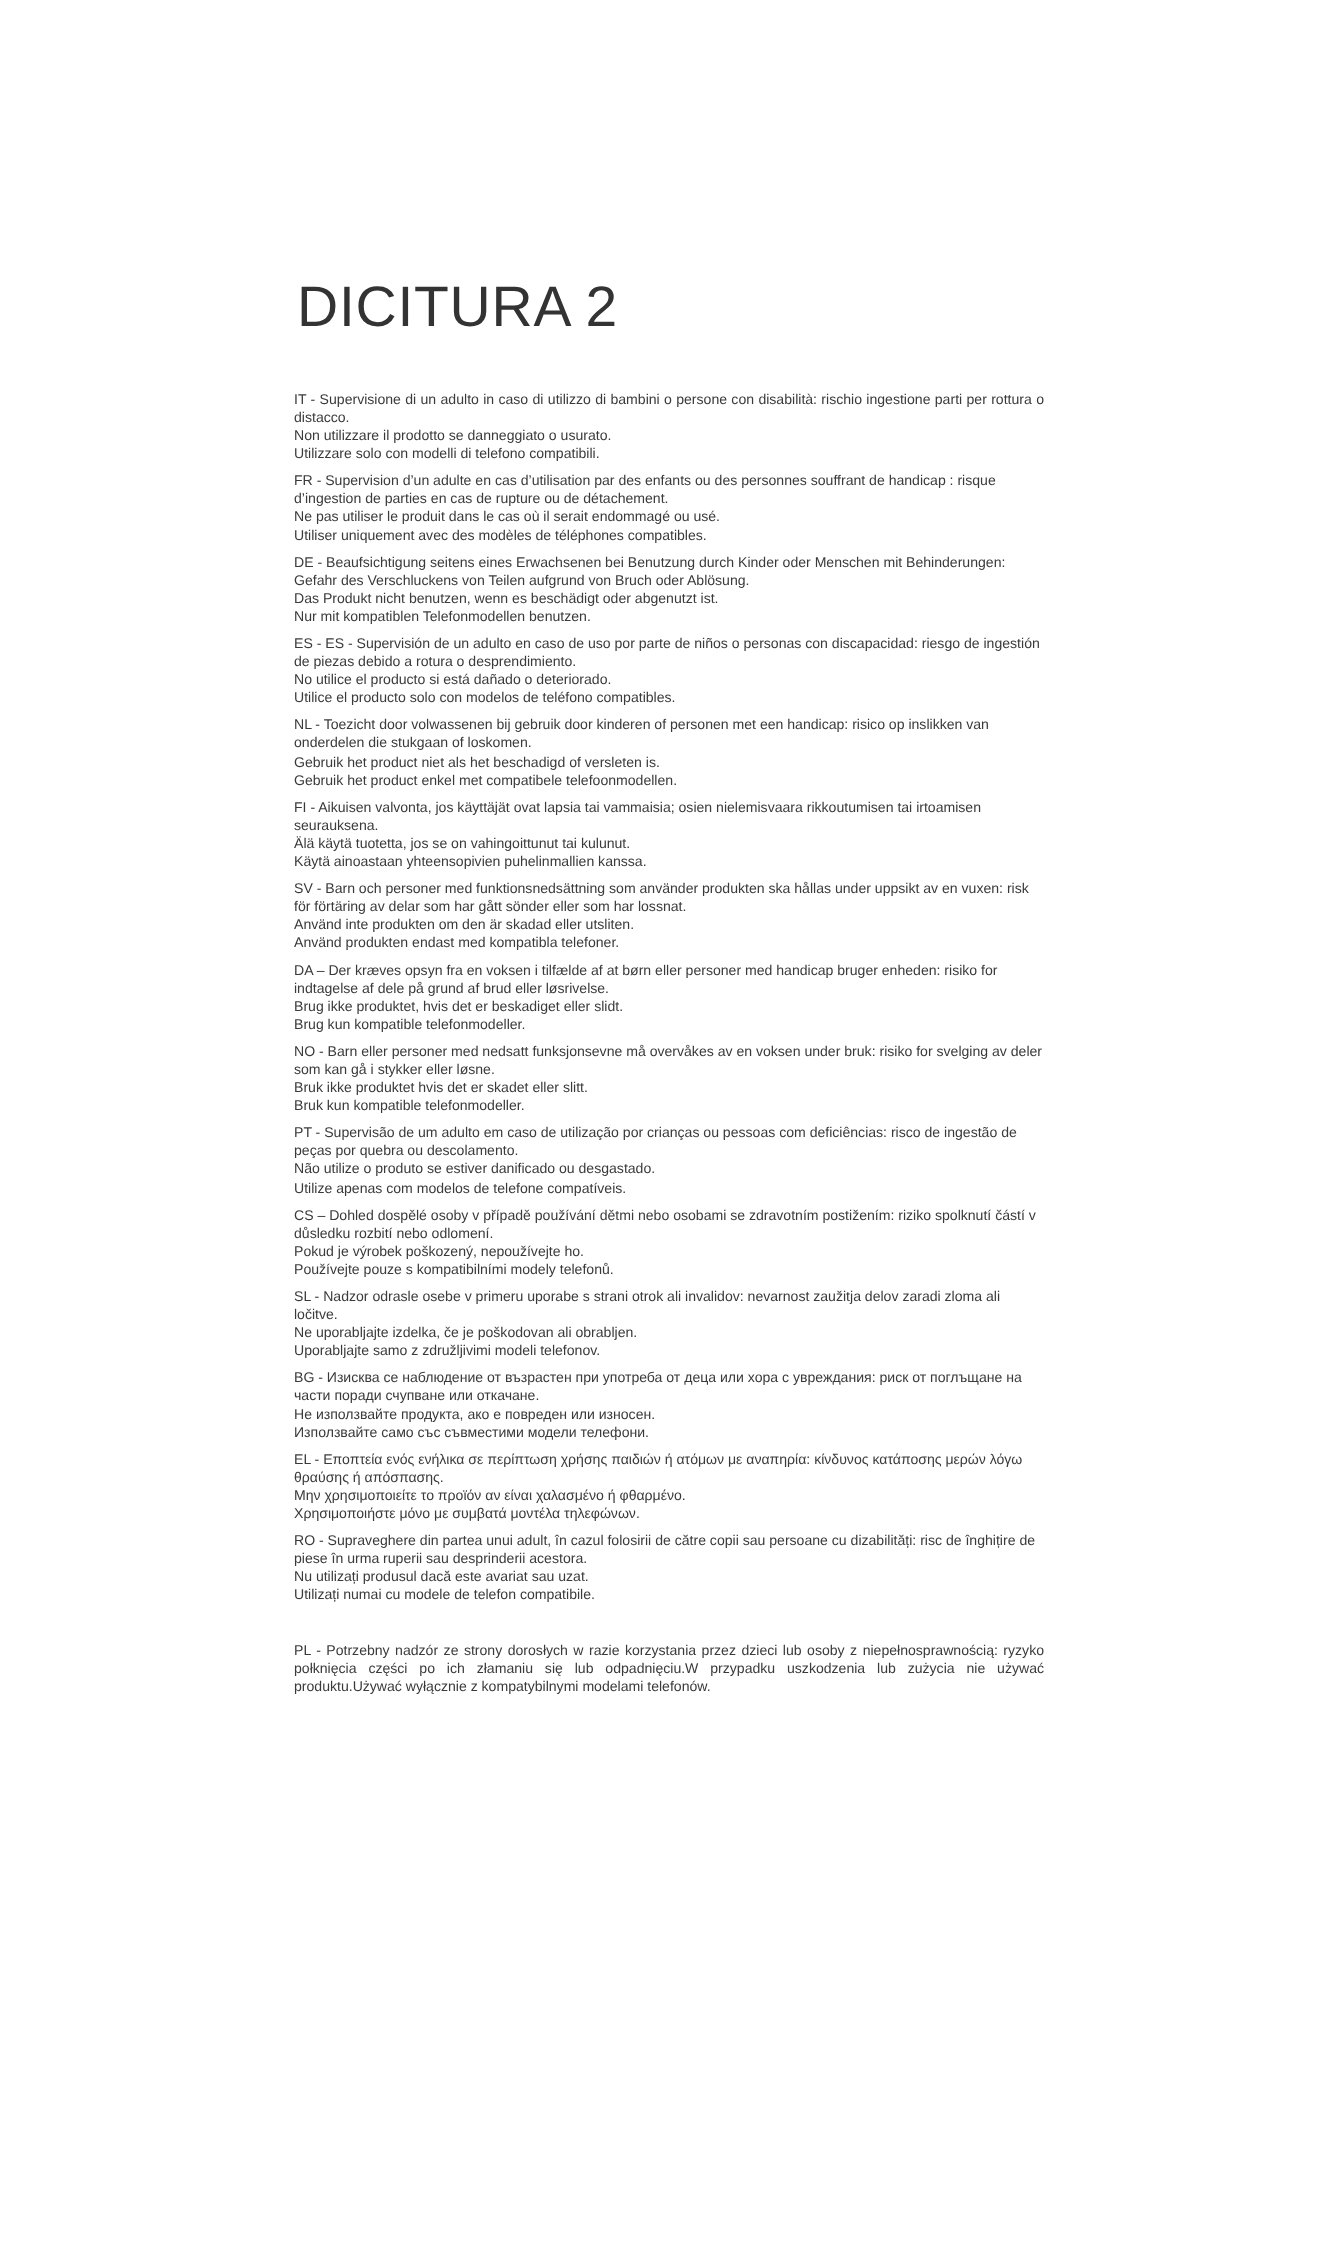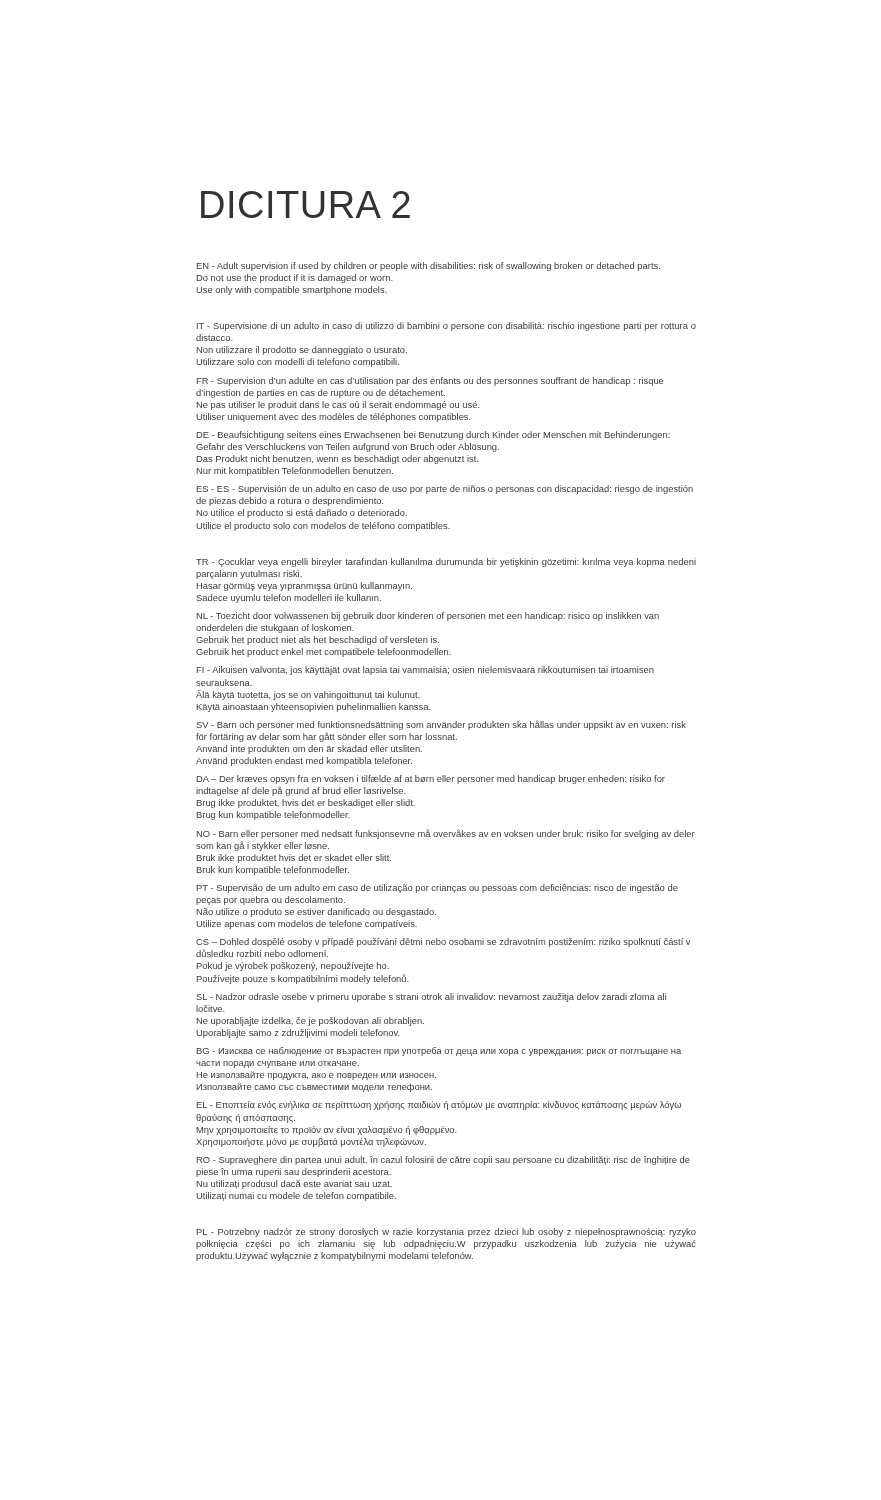--- a/index.html
+++ b/index.html
@@ -42,38 +42,32 @@
     margin-top: 24px;
   }
 </style>
 </head>
 <body>
 
 <div class="page">
   <div class="content">
     <h1 class="doc-title">DICITURA 2</h1>
     <div class="paragraphs">
-        <p class="para">EN - Adult supervision if used by children or people with disabilities: risk of swallowing broken or detached parts.
-Do not use the product if it is damaged or worn.
-Use only with compatible smartphone models.</p>
         <p class="para justify">IT -  Supervisione di un adulto in caso di utilizzo di bambini o persone con disabilità: rischio ingestione parti per rottura o distacco.
 Non utilizzare il prodotto se danneggiato o usurato.
 Utilizzare solo con modelli di telefono compatibili.</p>
         <p class="para">FR - Supervision d’un adulte en cas d’utilisation par des enfants ou des personnes souffrant de handicap : risque d’ingestion de parties en cas de rupture ou de détachement.
 Ne pas utiliser le produit dans le cas où il serait endommagé ou usé.
 Utiliser uniquement avec des modèles de téléphones compatibles.</p>
         <p class="para">DE - Beaufsichtigung seitens eines Erwachsenen bei Benutzung durch Kinder oder Menschen mit Behinderungen: Gefahr des Verschluckens von Teilen aufgrund von Bruch oder Ablösung.
 Das Produkt nicht benutzen, wenn es beschädigt oder abgenutzt ist.
 Nur mit kompatiblen Telefonmodellen benutzen.</p>
         <p class="para">ES - ES - Supervisión de un adulto en caso de uso por parte de niños o personas con discapacidad: riesgo de ingestión de piezas debido a rotura o desprendimiento.
 No utilice el producto si está dañado o deteriorado.
 Utilice el producto solo con modelos de teléfono compatibles.</p>
-        <p class="para justify">TR -  Çocuklar veya engelli bireyler tarafından kullanılma durumunda bir yetişkinin gözetimi: kırılma veya kopma nedeni parçaların yutulması riski.
-Hasar görmüş veya yıpranmışsa ürünü kullanmayın.
-Sadece uyumlu telefon modelleri ile kullanın.</p>
         <p class="para">NL - Toezicht door volwassenen bij gebruik door kinderen of personen met een handicap: risico op inslikken van onderdelen die stukgaan of loskomen.
 Gebruik het product niet als het beschadigd of versleten is.
 Gebruik het product enkel met compatibele telefoonmodellen.</p>
         <p class="para">FI - Aikuisen valvonta, jos käyttäjät ovat lapsia tai vammaisia; osien nielemisvaara rikkoutumisen tai irtoamisen seurauksena.
 Älä käytä tuotetta, jos se on vahingoittunut tai kulunut.
 Käytä ainoastaan yhteensopivien puhelinmallien kanssa.</p>
         <p class="para">SV - Barn och personer med funktionsnedsättning som använder produkten ska hållas under uppsikt av en vuxen: risk för förtäring av delar som har gått sönder eller som har lossnat.
 Använd inte produkten om den är skadad eller utsliten.
 Använd produkten endast med kompatibla telefoner.</p>
         <p class="para">DA – Der kræves opsyn fra en voksen i tilfælde af at børn eller personer med handicap bruger enheden: risiko for indtagelse af dele på grund af brud eller løsrivelse.

